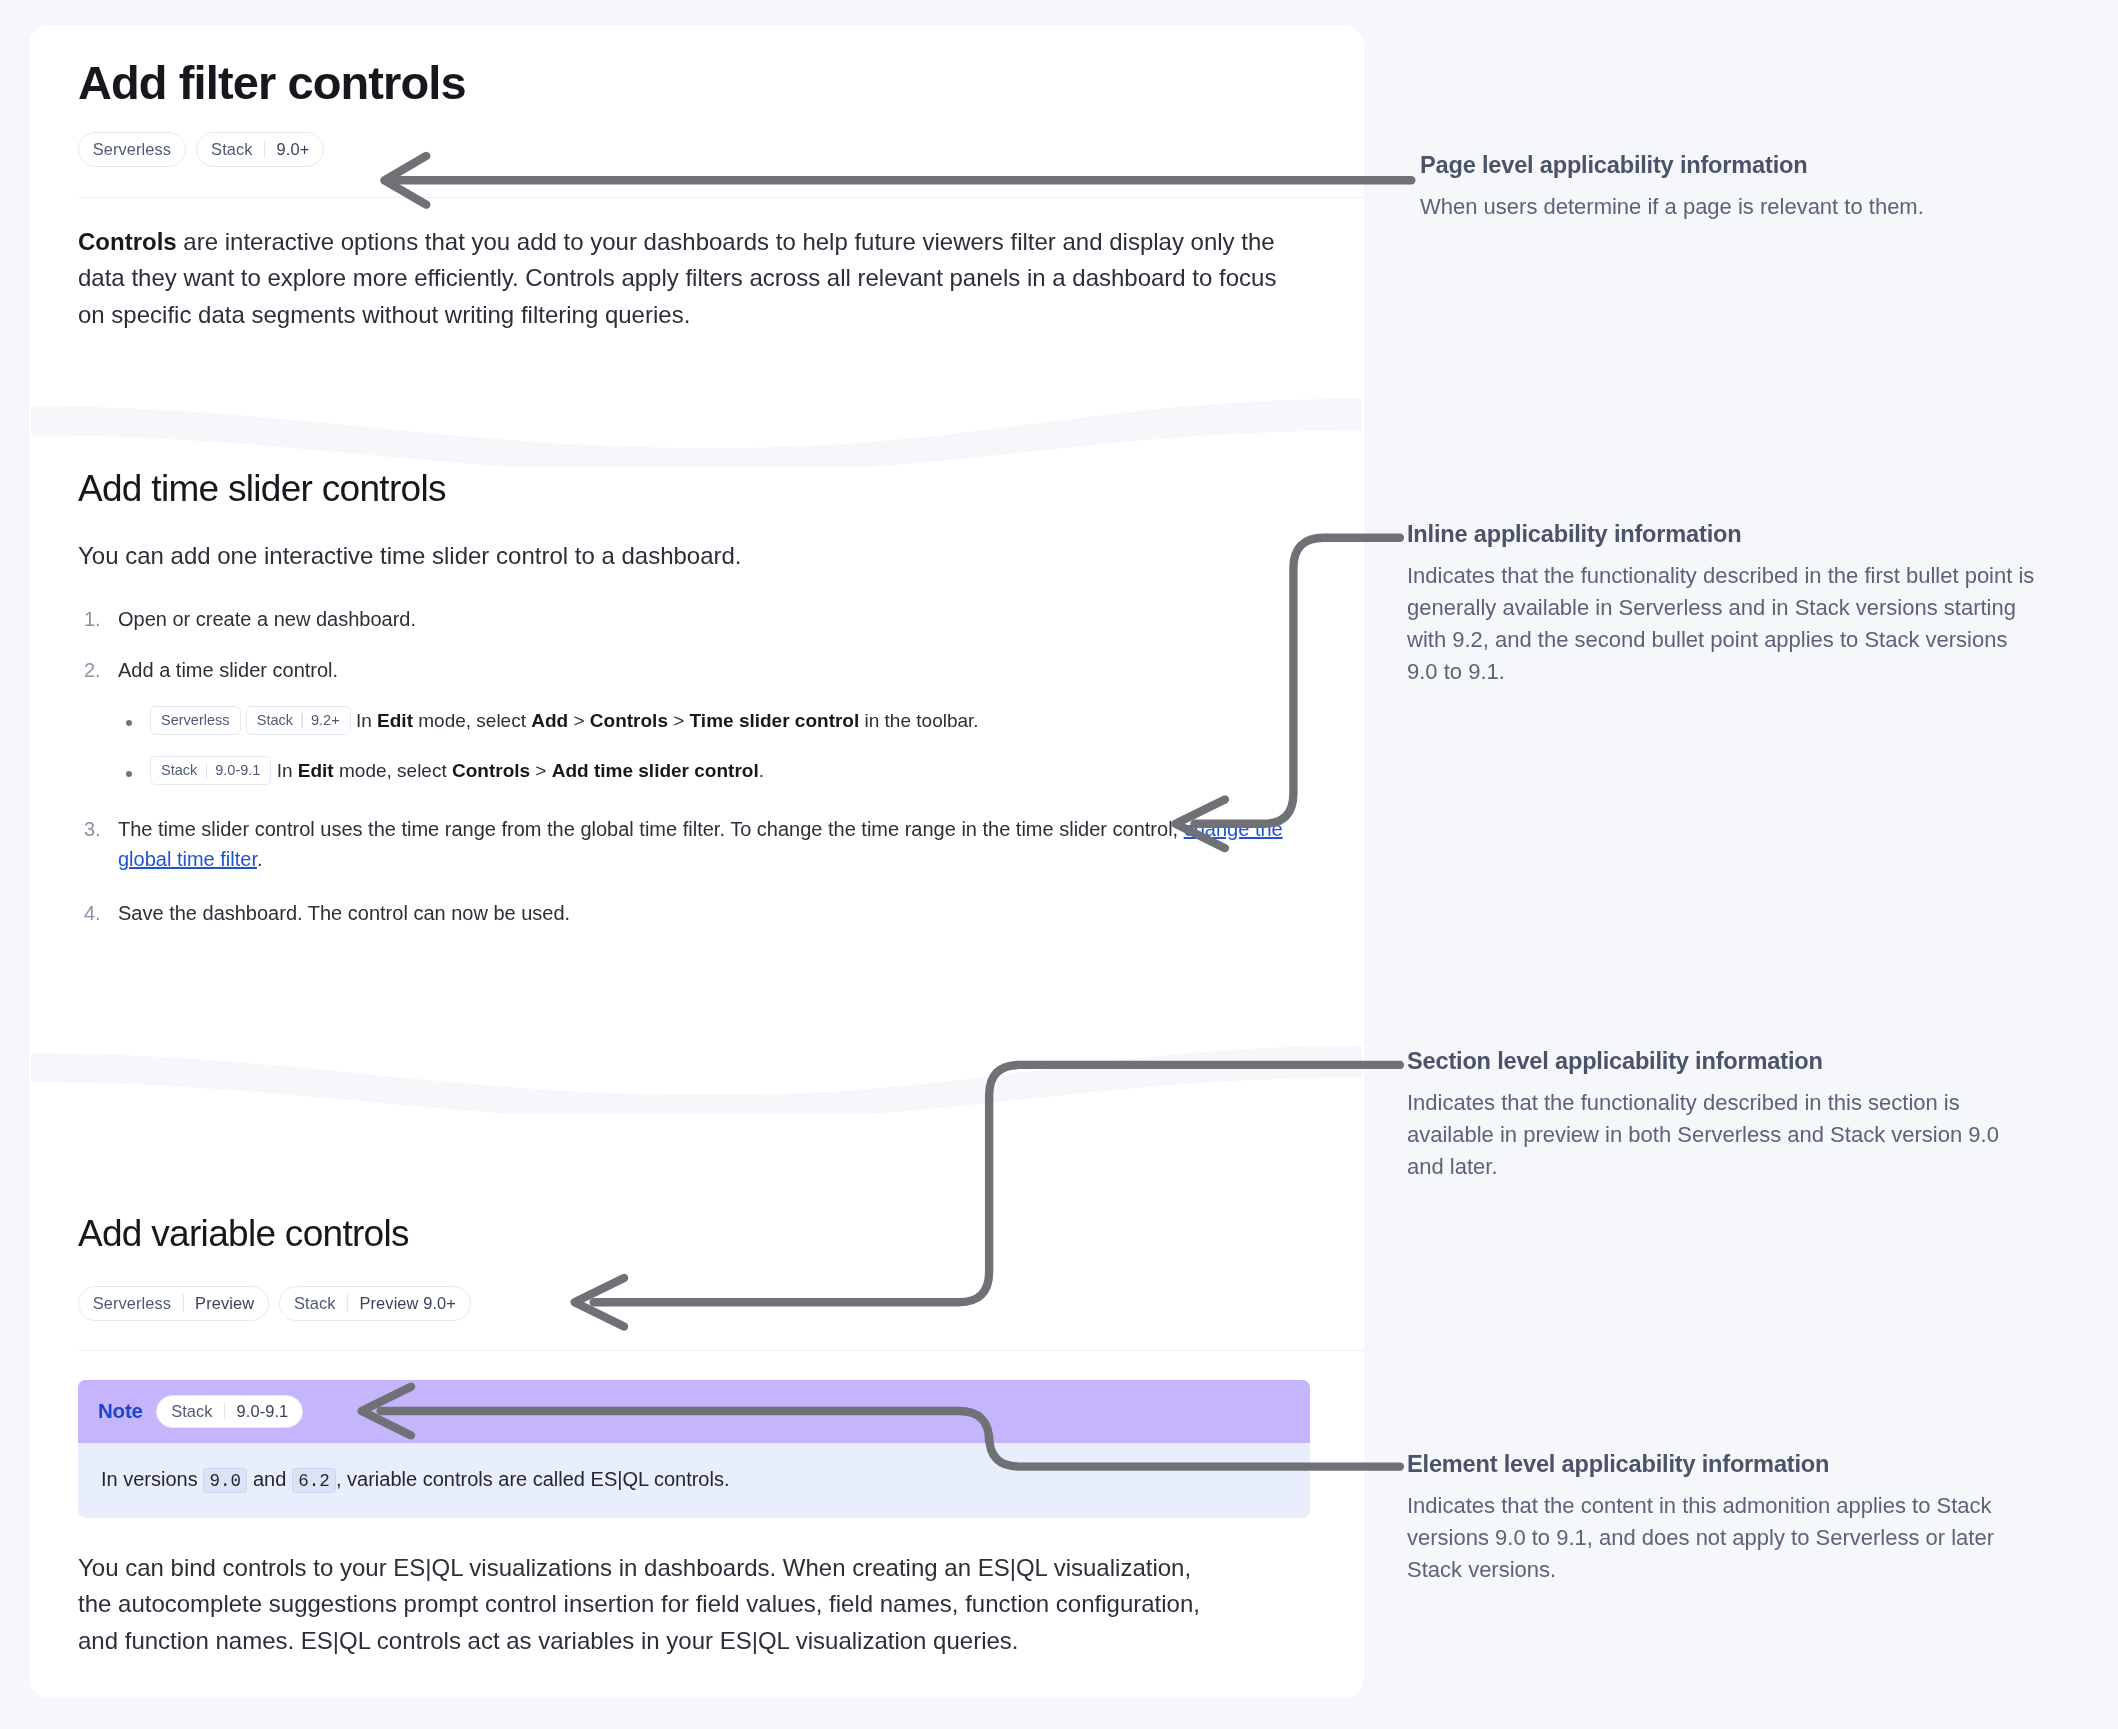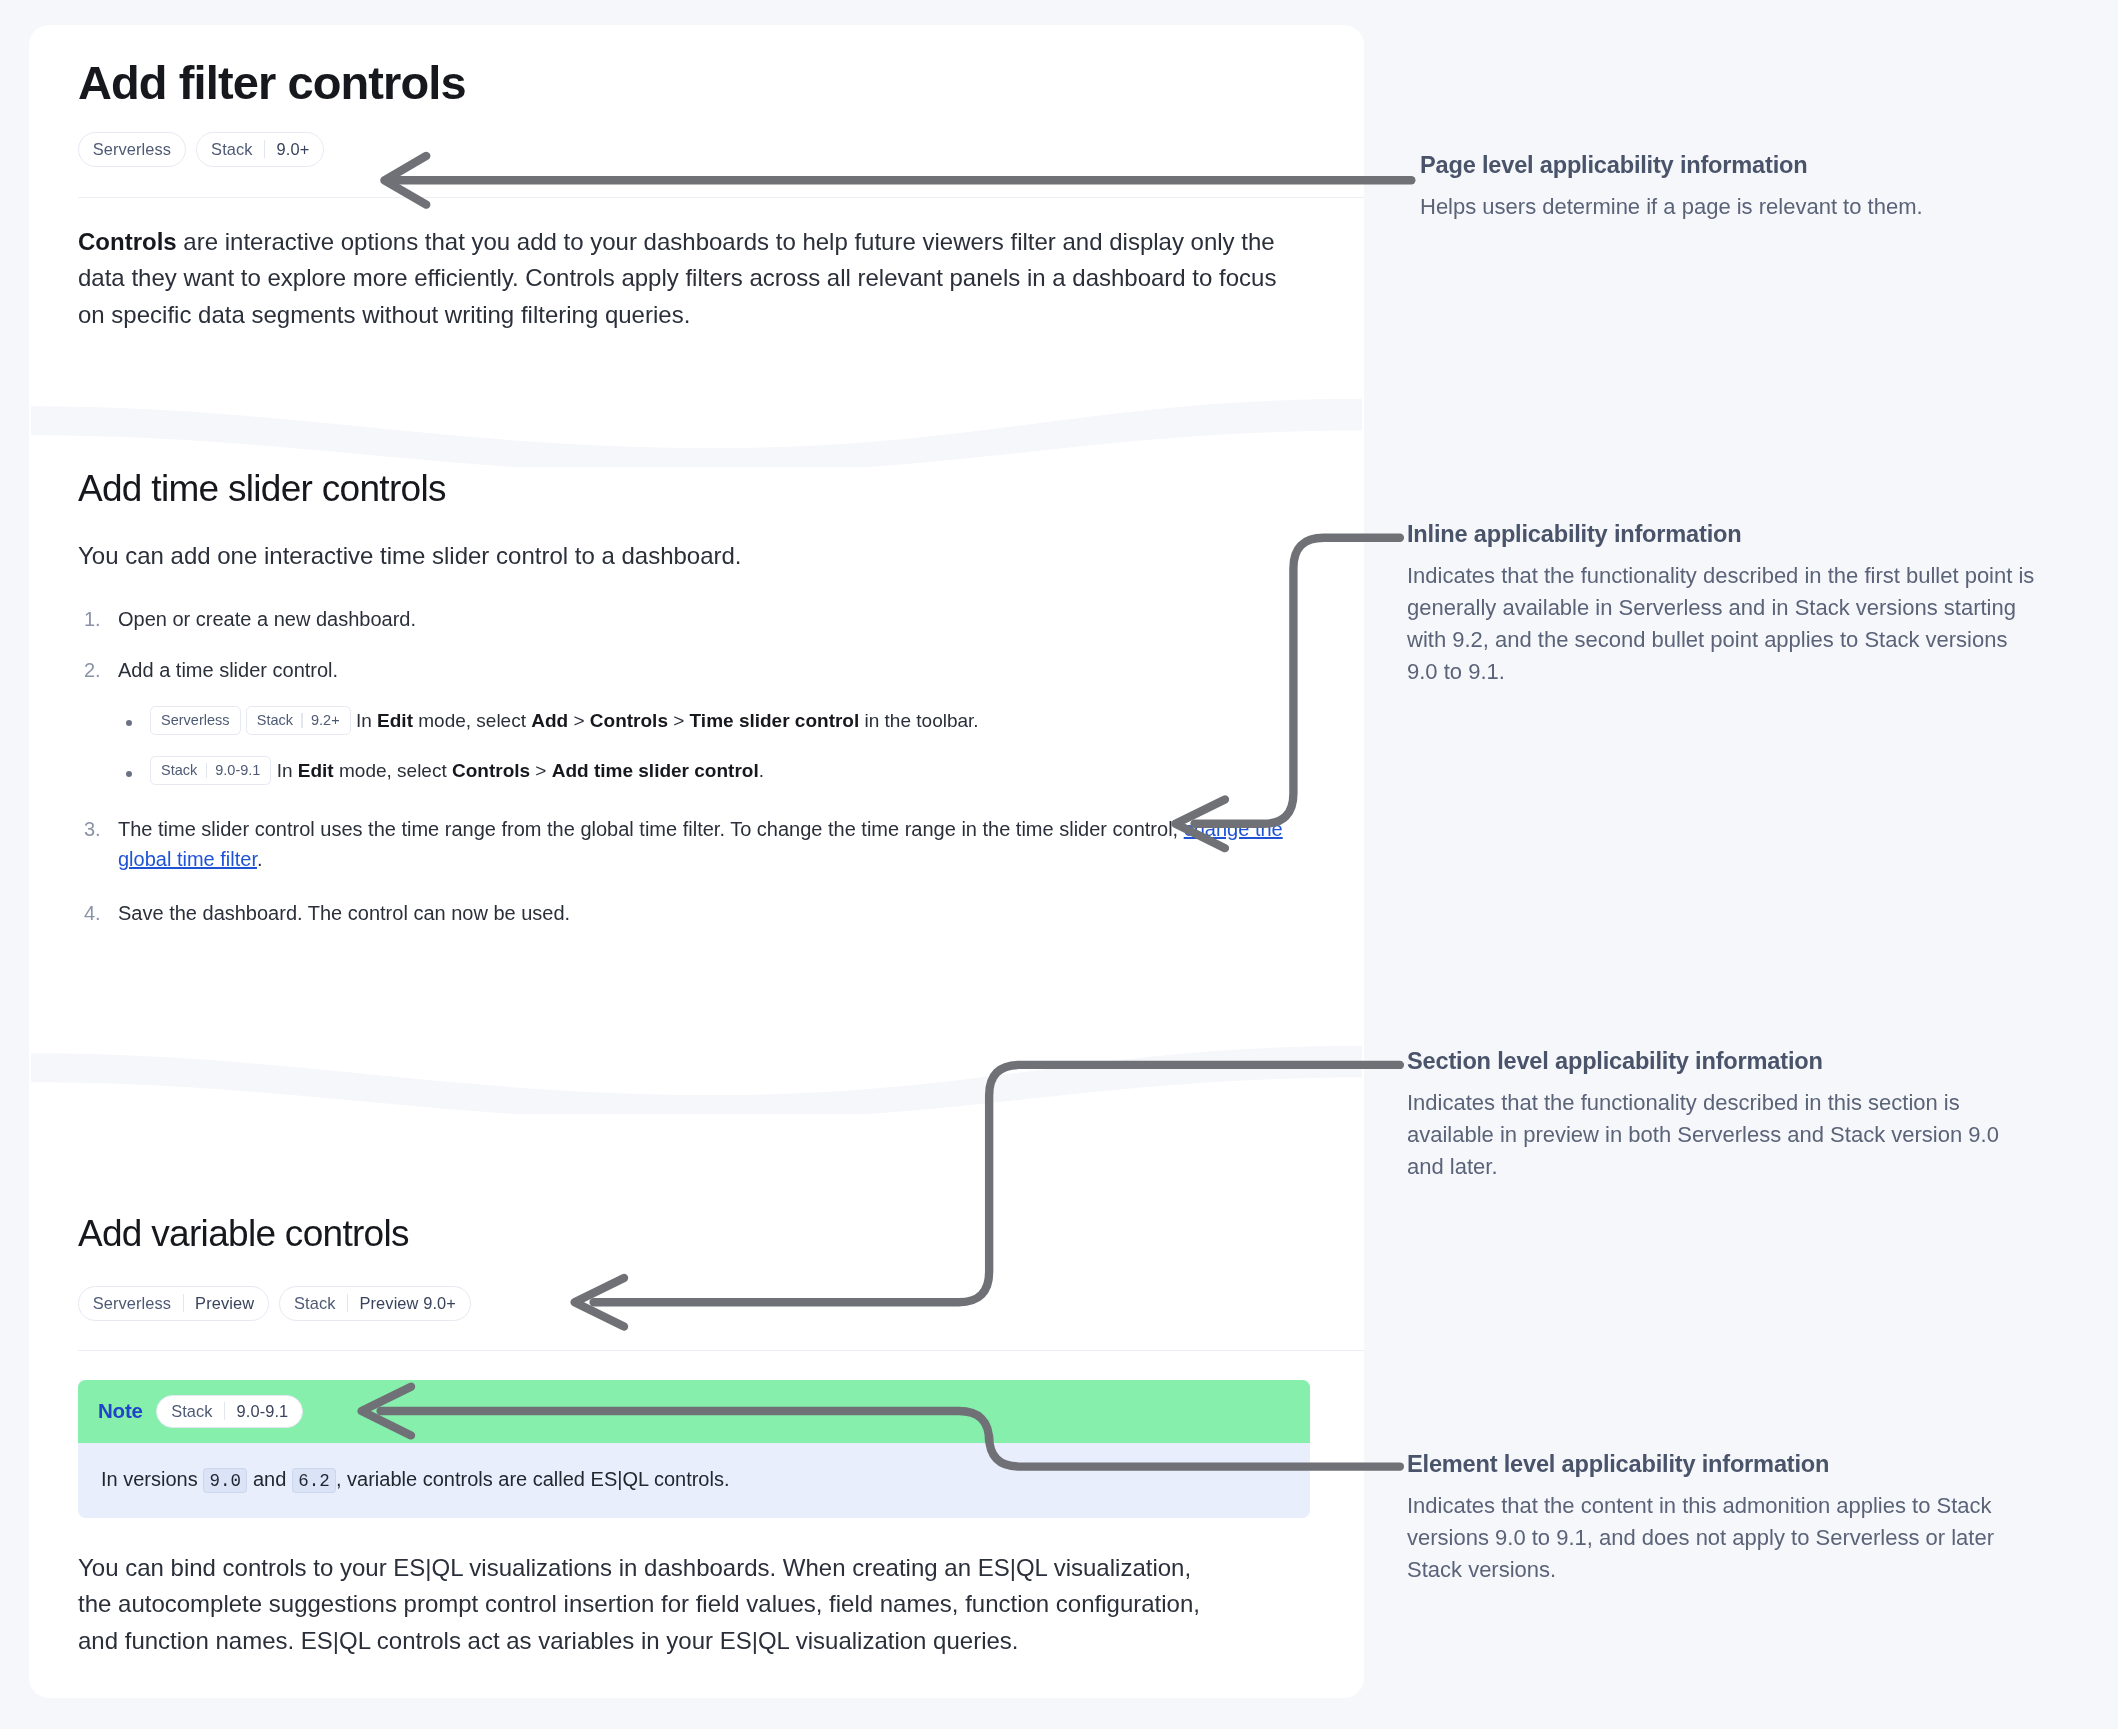--- a/index.html
+++ b/index.html
@@ -153,21 +153,21 @@
     background: #6b7284;
   }
 
   
   .note {
     border-radius: 7.6px;
     overflow: hidden;
     background: #e8eefc;
   }
   .note-head {
-    background: #86efac;
+    background: #c4b5fd;
     display: flex;
     align-items: center;
     gap: 13.7px;
     padding: 15px 20px;
   }
   .note-label {
     font-size: 20.5px;
     font-weight: bold;
     color: #1f44c9;
     letter-spacing: -0.2px;
@@ -332,21 +332,21 @@
       <div class="note-body"><span>In versions </span><code class="inline">9.0</code><span> and </span><code class="inline">6.2</code><span>, variable controls are called ES|QL controls.</span></div>
     </div>
 
     <p class="body" style="margin-top:32px; width:1141px;">You can bind controls to your ES|QL visualizations in dashboards. When creating an ES|QL visualization, the autocomplete suggestions prompt control insertion for field values, field names, function configuration, and function names. ES|QL controls act as variables in your ES|QL visualization queries.</p>
   </div>
 
 </div>
 
 <div class="annot" style="left:1420px; top:152px;">
   <h3 class="annot-title">Page level applicability information</h3>
-  <p class="annot-text">Helps users determine if a page is relevant to them.</p>
+  <p class="annot-text">When users determine if a page is relevant to them.</p>
 </div>
 
 <div class="annot" style="left:1407px; top:521px;">
   <h3 class="annot-title">Inline applicability information</h3>
   <p class="annot-text">Indicates that the functionality described in the first bullet point is generally available in Serverless and in Stack versions starting with 9.2, and the second bullet point applies to Stack versions 9.0 to 9.1.</p>
 </div>
 
 <div class="annot" style="left:1407px; top:1048px;">
   <h3 class="annot-title">Section level applicability information</h3>
   <p class="annot-text">Indicates that the functionality described in this section is available in preview in both Serverless and Stack version 9.0 and later.</p>

